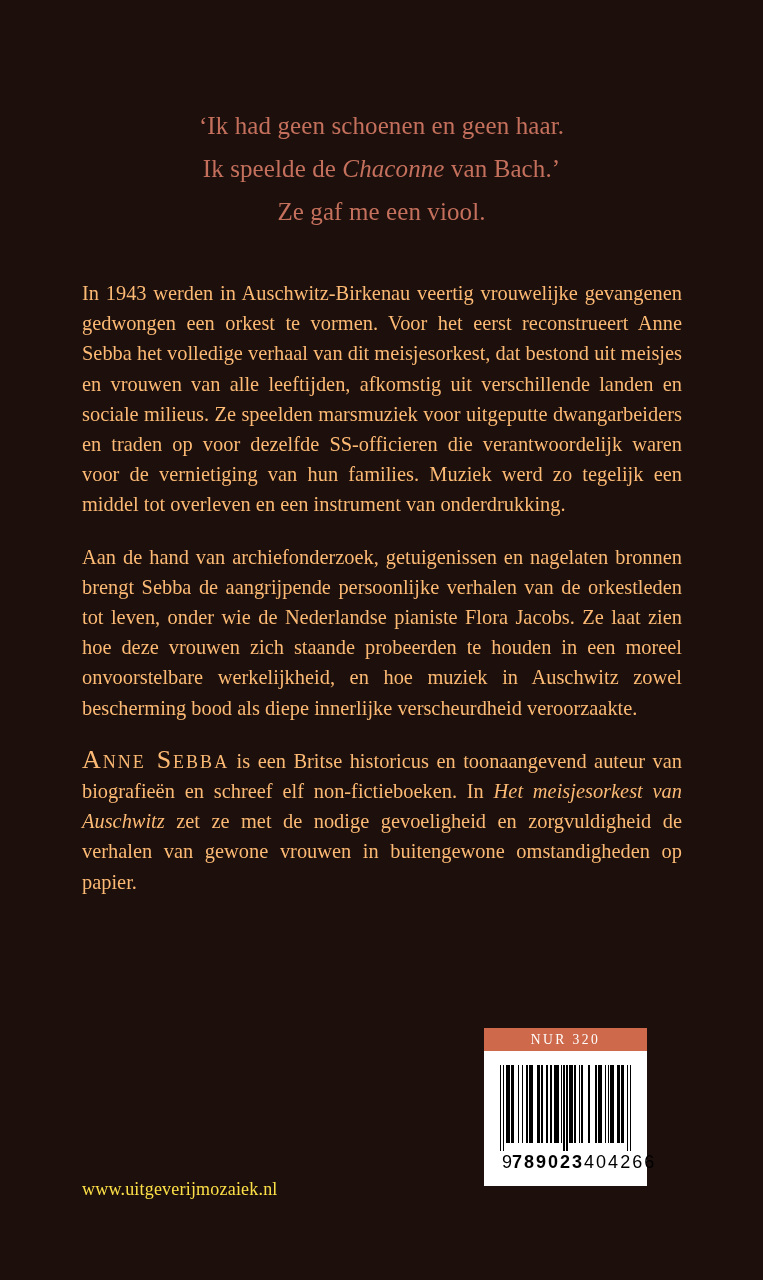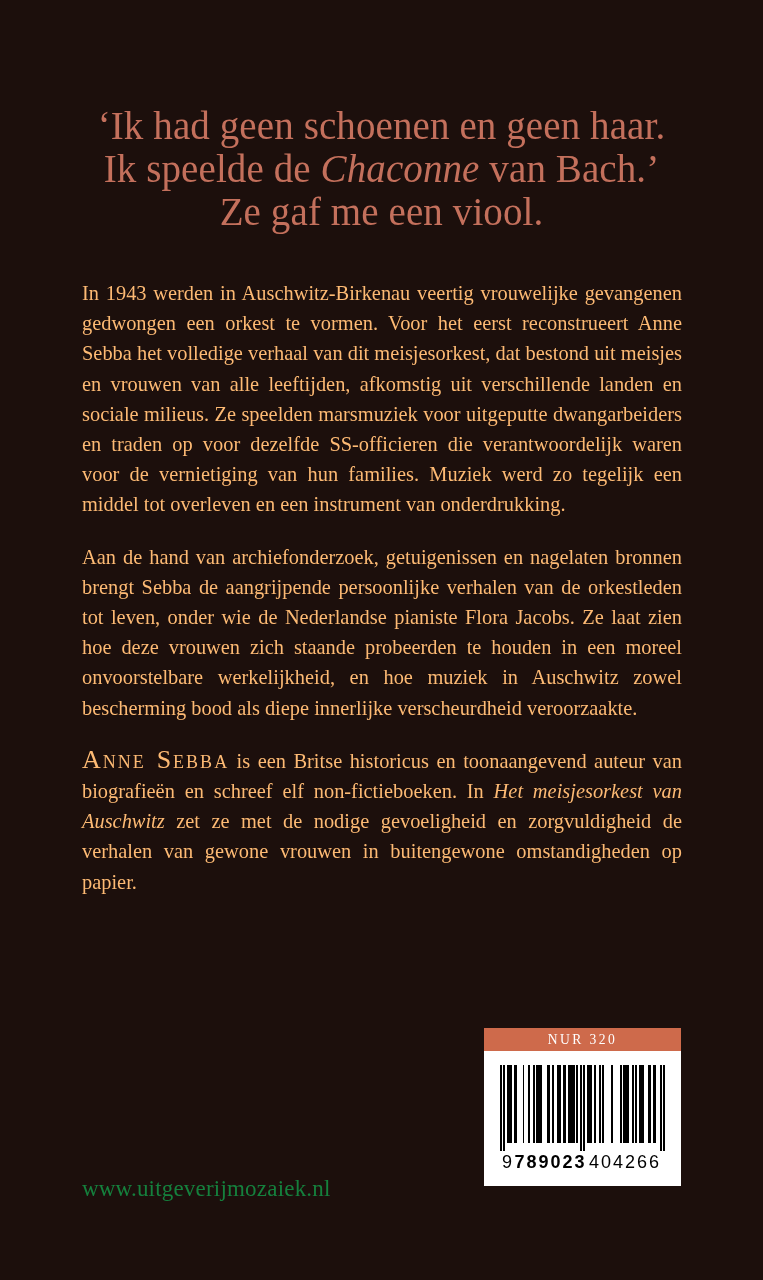--- a/index.html
+++ b/index.html
@@ -20,21 +20,21 @@
   }
 
   
   .quote-block {
     position: absolute;
     left: 60px;
     top: 104px;
     width: 643px;
     text-align: center;
     color: #c4705c;
-    font-size: 39px;
+    font-size: 25px;
     line-height: 43px;
     letter-spacing: 0.1px;
   }
   .quote-line {
     display: block;
     white-space: nowrap;
   }
   .quote-line em {
     font-style: italic;
   }
@@ -66,32 +66,32 @@
     font-variant: small-caps;
     letter-spacing: 2.0px;
     font-size: 26px;
   }
 
   
   .website {
     position: absolute;
     left: 82px;
     top: 1178px;
-    color: #15803d;
-    font-size: 23px;
+    color: #fde047;
+    font-size: 18px;
     letter-spacing: 0.2px;
     line-height: 22px;
   }
 
   
   .barcode-panel {
     position: absolute;
     left: 484px;
     top: 1028px;
-    width: 197px;
+    width: 163px;
     background: #ffffff;
   }
   .nur-band {
     background: #ce6a4b;
     color: #ffffff;
     text-align: center;
     font-size: 13.6px;
     letter-spacing: 2.4px;
     padding: 4px 0 4px 0;
     font-variant: small-caps;

